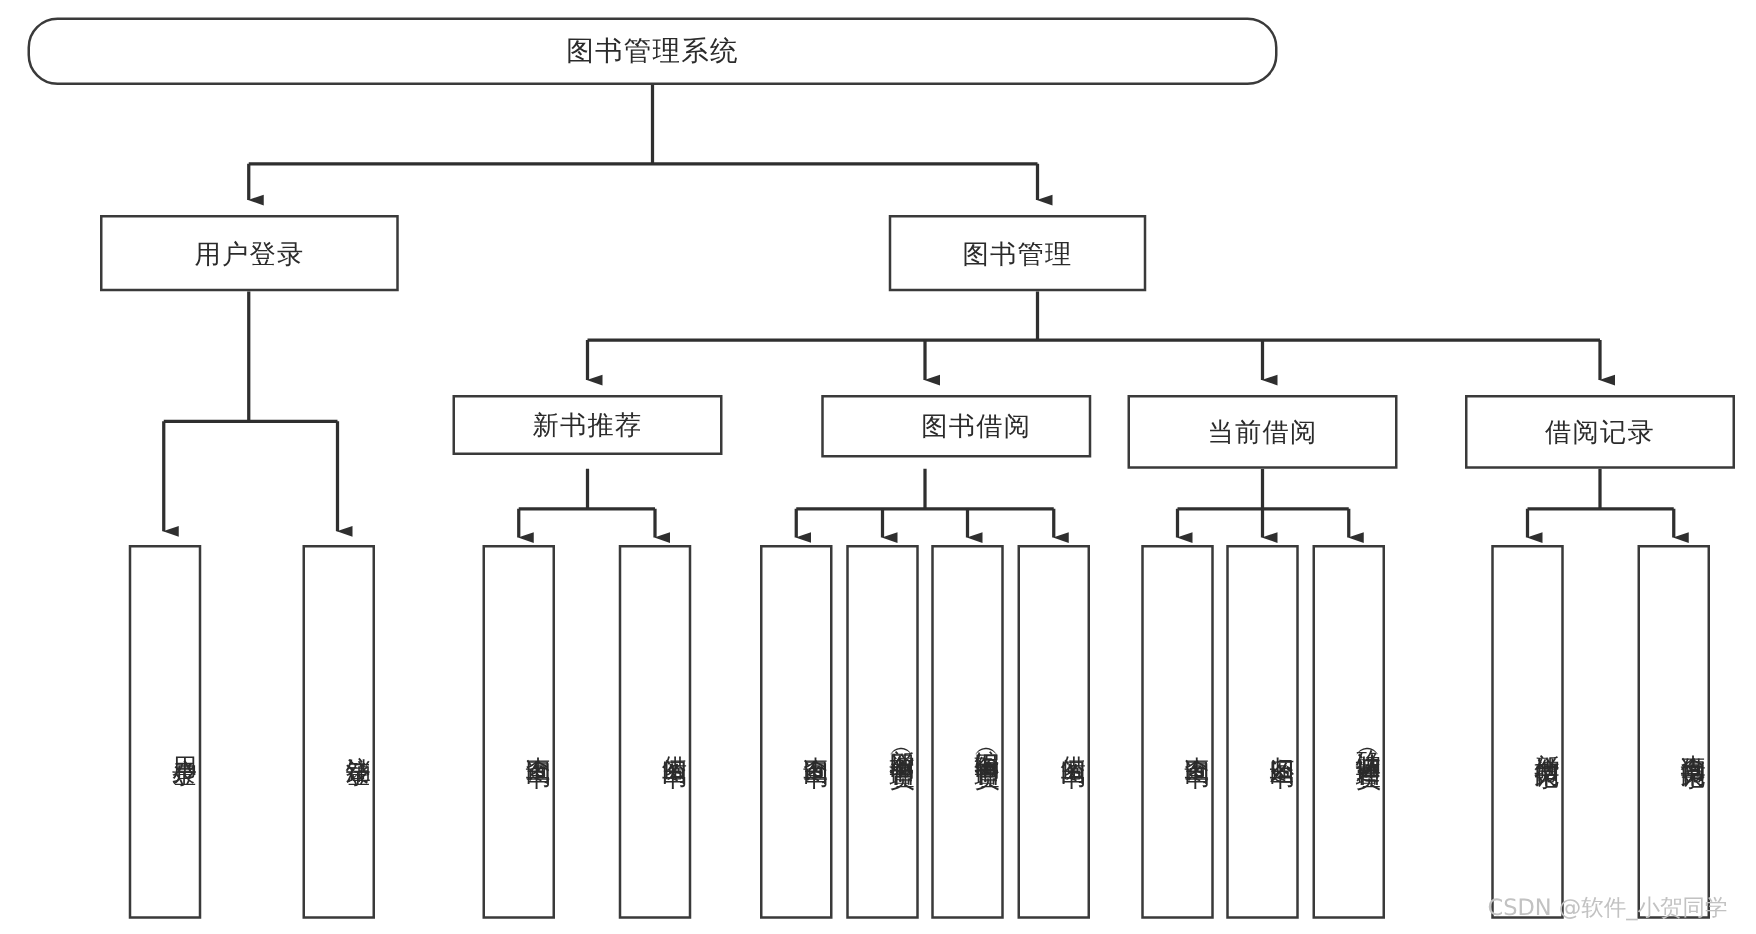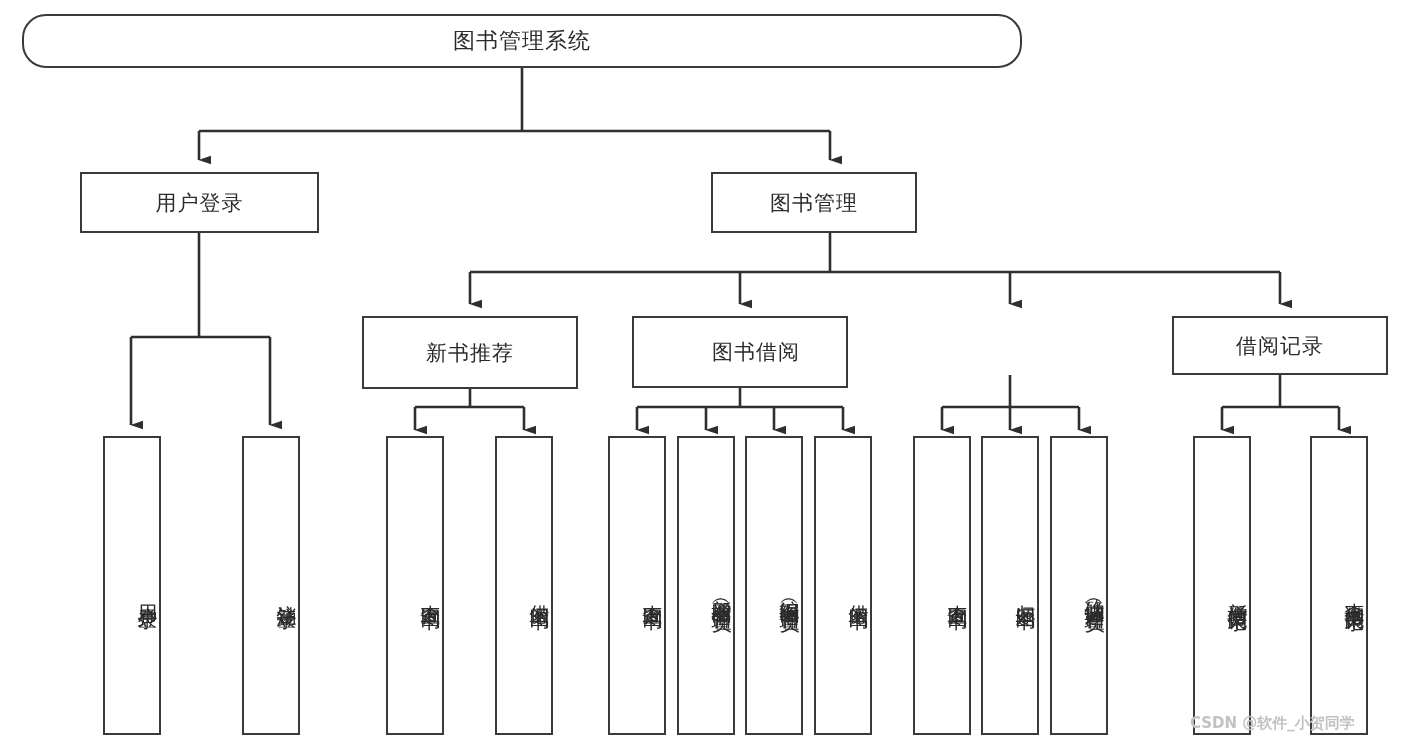--- a/index.html
+++ b/index.html
@@ -47,26 +47,25 @@
     letter-spacing: 2px;
     padding-top: 14px;
     align-items: flex-start;
     justify-content: center;
     text-align: center;
   }
   .watermark {
     position: absolute;
     left: 1190px;
     top: 714px;
-    font-size: 15px;
+    font-size: 18px;
     color: #c2c2c2;
     white-space: nowrap;
     z-index: 3;
     font-family: "DejaVu Sans", "Liberation Sans", sans-serif;
-    font-weight: bold;
   }
 </style>
 </head>
 <body>
 
 <div id="canvas">
 
   <svg class="wires" viewBox="0 0 1405 747">
     <defs>
       <marker id="arw" markerWidth="12" markerHeight="13" refX="5.5" refY="12" orient="auto" markerUnits="userSpaceOnUse">
@@ -115,22 +114,23 @@
       <path d="M1222,407 L1222,430" marker-end="url(#arw)"></path>
       <path d="M1339,407 L1339,430" marker-end="url(#arw)"></path>
     </g>
   </svg>
 
   <div class="node node-h node-root" style="left:22px; top:14px; width:1000px; height:54px;">图书管理系统</div>
 
   <div class="node node-h" style="left:80px; top:172px; width:239px; height:61px;">用户登录</div>
   <div class="node node-h" style="left:711px; top:172px; width:206px; height:61px;">图书管理</div>
 
-  <div class="node node-h" style="left:362px; top:316px; width:216px; height:73px;">新书推荐</div>
-  <div class="node node-h" style="left:632px; top:316px; width:216px; height:72px;padding-left:32px;">图书借阅</div>
+  <div class="node node-h" style="left:362px; top:316px; width:216px; height:48px;">新书推荐</div>
+  <div class="node node-h" style="left:657px; top:316px; width:216px; height:50px;padding-left:32px;">图书借阅</div>
+  <div class="node node-h" style="left:902px; top:316px; width:216px; height:59px;">当前借阅</div>
   <div class="node node-h" style="left:1172px; top:316px; width:216px; height:59px;font-family:Liberation Mono, monospace;">借阅记录</div>
 
   <div class="node node-v" style="left:103px; top:436px; width:58px; height:299px;">用户登录</div>
   <div class="node node-v" style="left:242px; top:436px; width:58px; height:299px;">注销登录</div>
 
   <div class="node node-v" style="left:386px; top:436px; width:58px; height:299px;">查询图书</div>
   <div class="node node-v" style="left:495px; top:436px; width:58px; height:299px;">借阅图书</div>
 
   <div class="node node-v" style="left:608px; top:436px; width:58px; height:299px;">查询图书</div>
   <div class="node node-v" style="left:677px; top:436px; width:58px; height:299px;">新增图书（管理员）</div>

